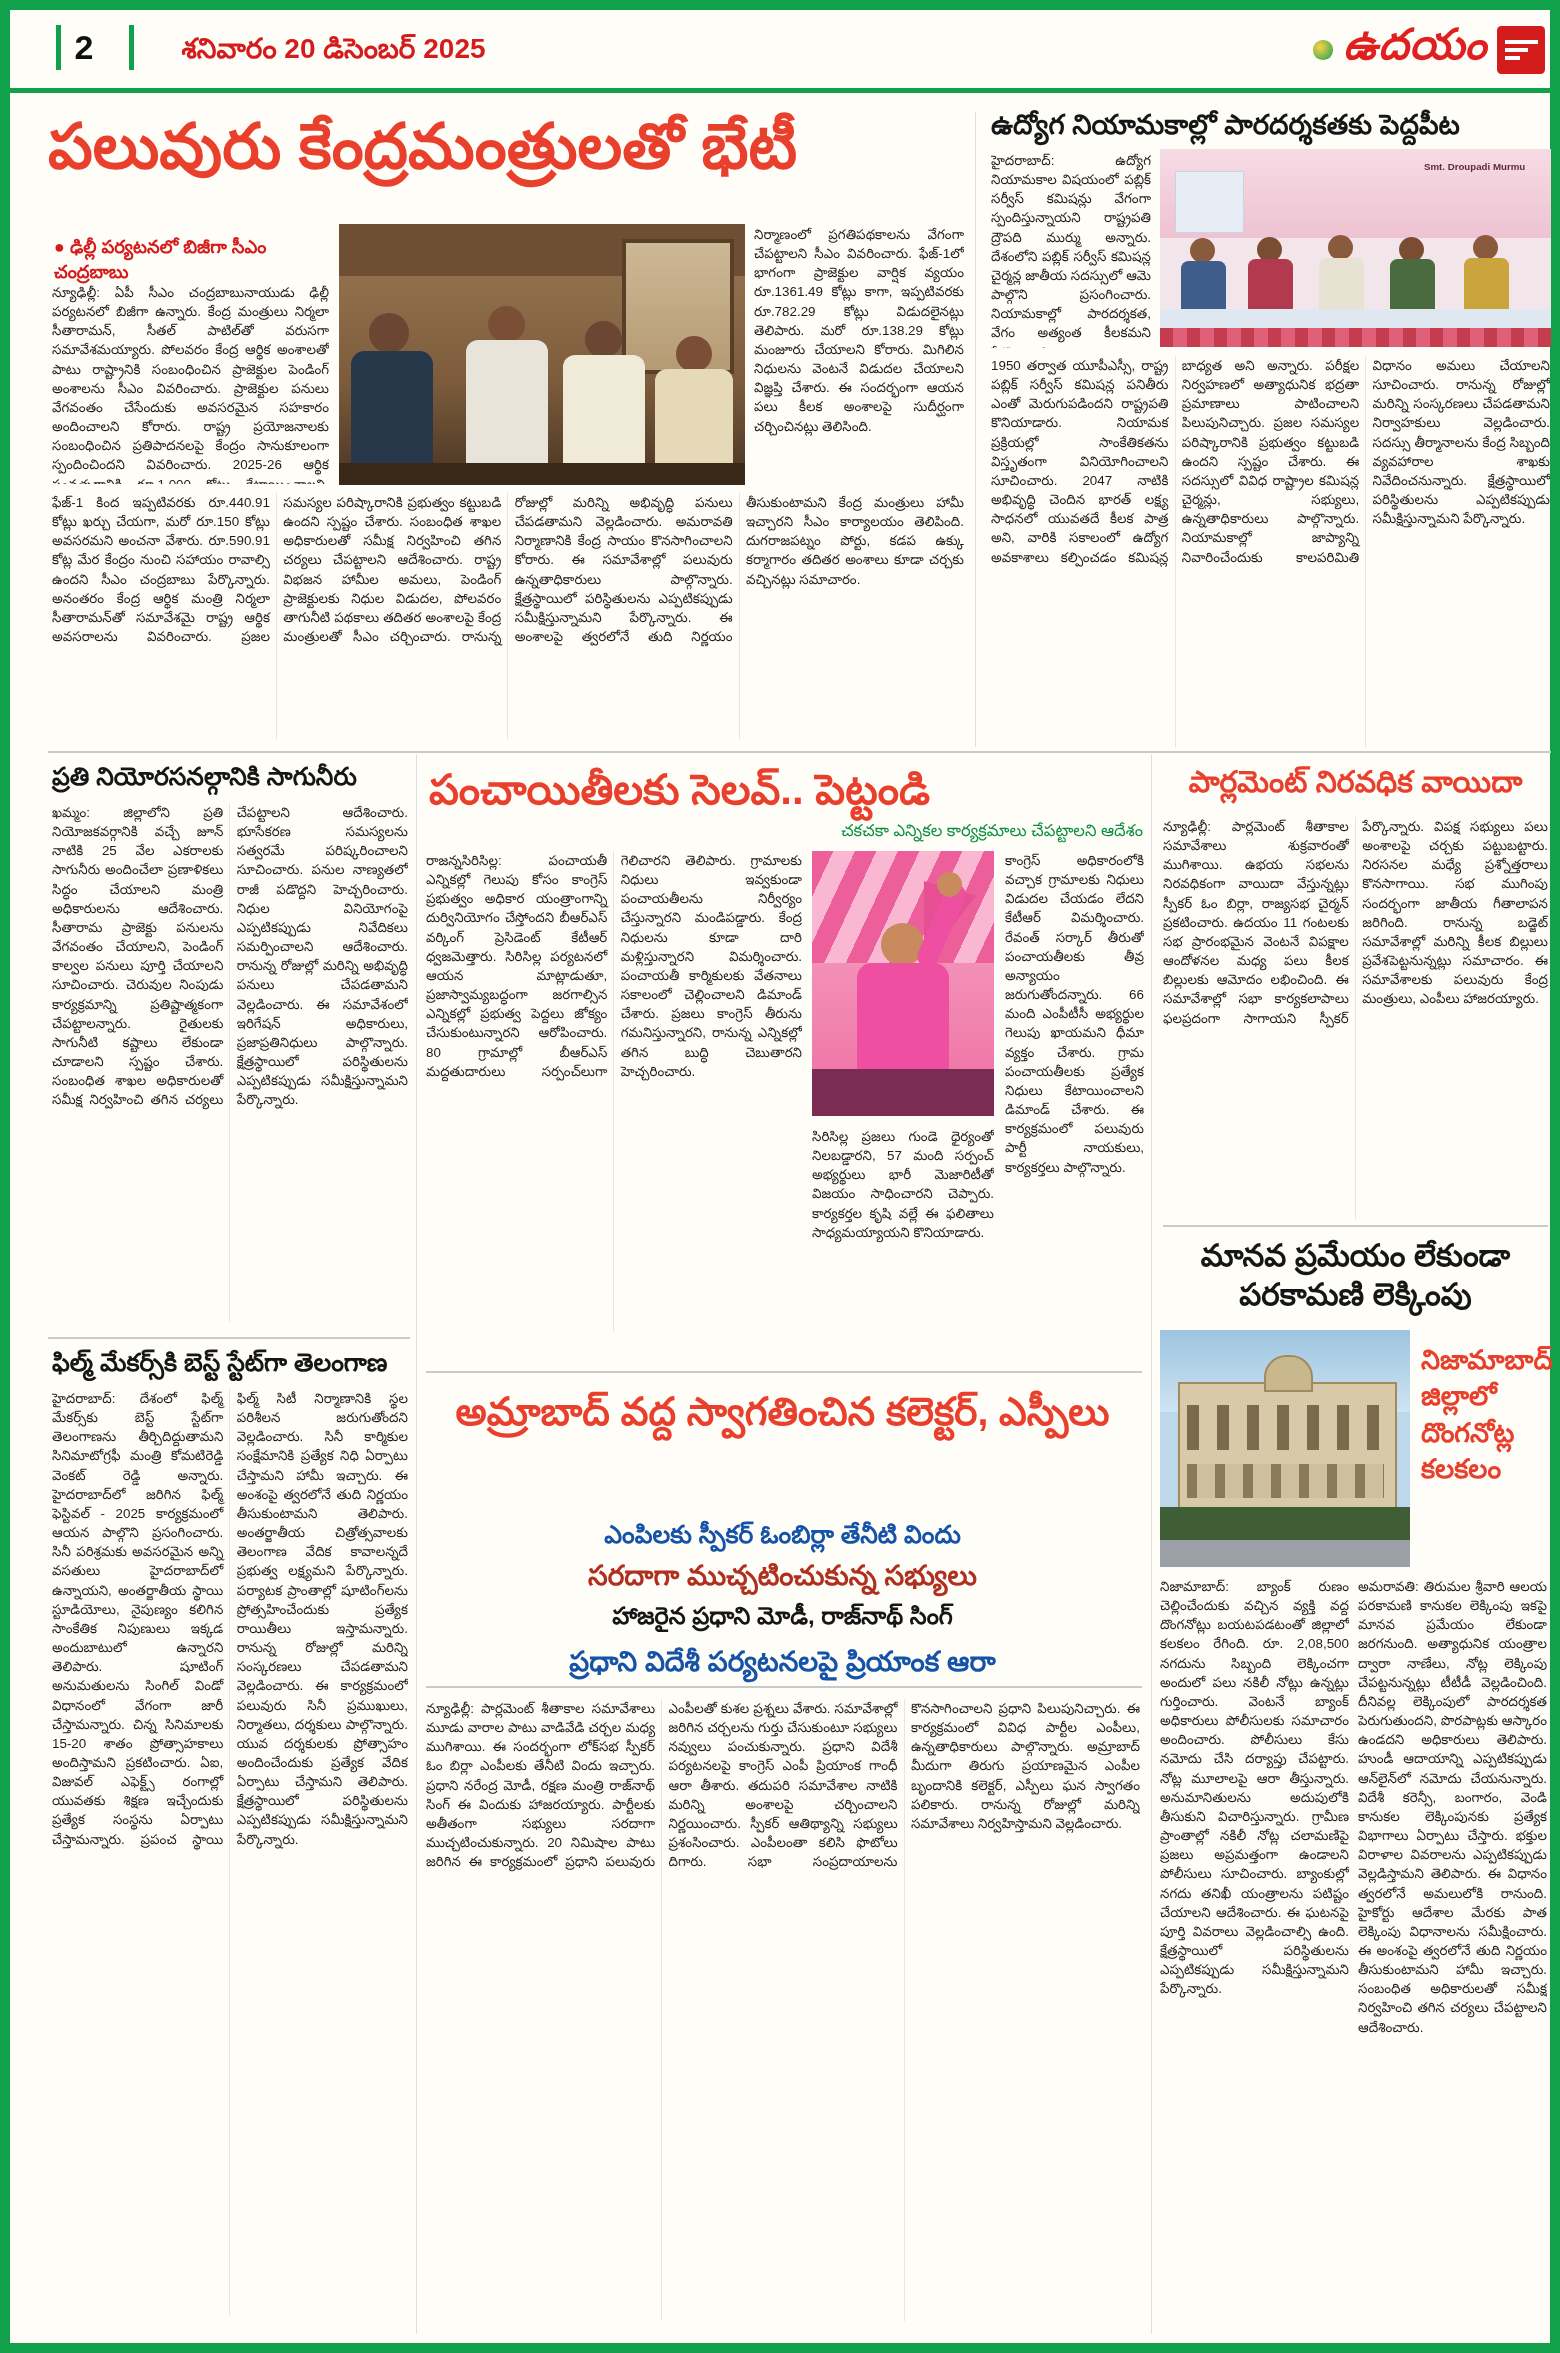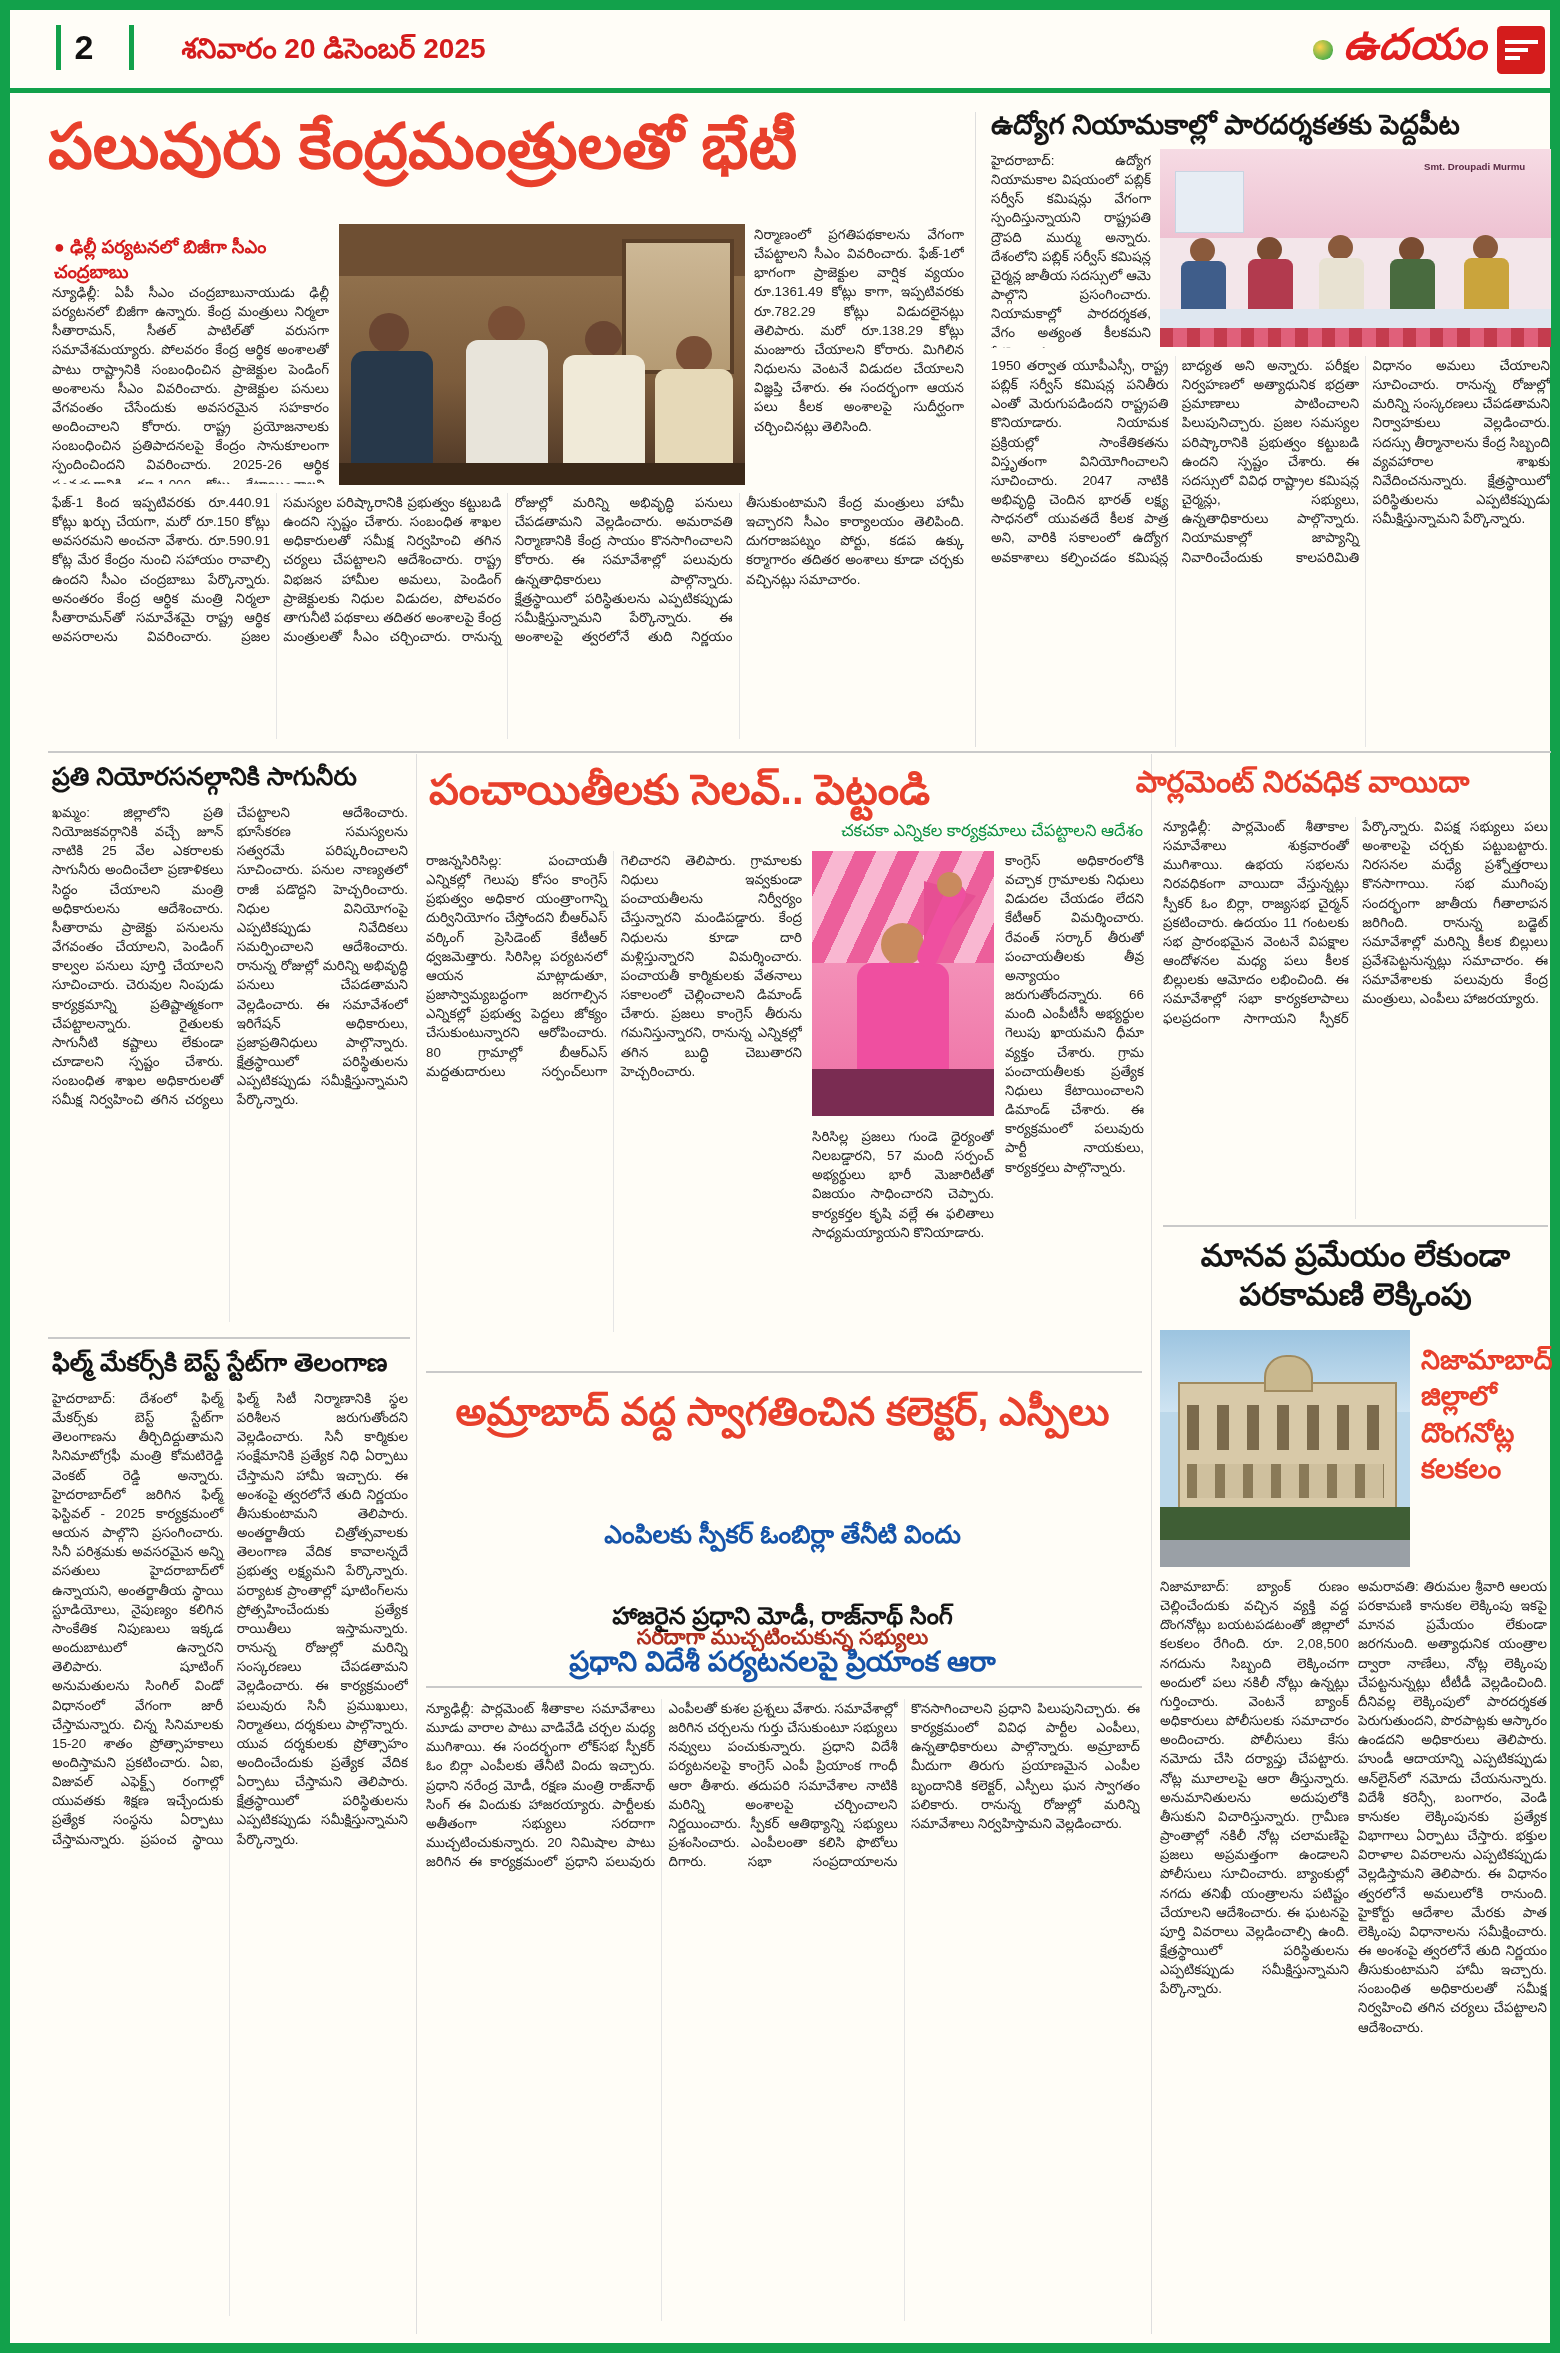--- a/index.html
+++ b/index.html
@@ -119,21 +119,21 @@
     <div style="left:45px;top:112px;width:92px;height:112px;background:#ef4fa0;border-radius:15px 15px 0 0;"></div>
     <div style="left:119px;top:30px;width:21px;height:89px;background:#ef4fa0;transform:rotate(24deg);border-radius:10.4px;"></div>
     <div style="left:125px;top:21px;width:25px;height:25px;background:#c98a5e;border-radius:50%;"></div>
     <div style="left:0;top:218px;width:100%;height:48px;background:#7a2c52;"></div>
   </div>
 
   <div class="abs body-text cols-2" style="left:426px;top:851px;width:376px;height:481px;">రాజన్నసిరిసిల్ల: పంచాయతీ ఎన్నికల్లో గెలుపు కోసం కాంగ్రెస్ ప్రభుత్వం అధికార యంత్రాంగాన్ని దుర్వినియోగం చేస్తోందని బీఆర్ఎస్ వర్కింగ్ ప్రెసిడెంట్ కేటీఆర్ ధ్వజమెత్తారు. సిరిసిల్ల పర్యటనలో ఆయన మాట్లాడుతూ, ప్రజాస్వామ్యబద్ధంగా జరగాల్సిన ఎన్నికల్లో ప్రభుత్వ పెద్దలు జోక్యం చేసుకుంటున్నారని ఆరోపించారు. 80 గ్రామాల్లో బీఆర్ఎస్ మద్దతుదారులు సర్పంచ్‌లుగా గెలిచారని తెలిపారు. గ్రామాలకు నిధులు ఇవ్వకుండా పంచాయతీలను నిర్వీర్యం చేస్తున్నారని మండిపడ్డారు. కేంద్ర నిధులను కూడా దారి మళ్లిస్తున్నారని విమర్శించారు. పంచాయతీ కార్మికులకు వేతనాలు సకాలంలో చెల్లించాలని డిమాండ్ చేశారు. ప్రజలు కాంగ్రెస్ తీరును గమనిస్తున్నారని, రానున్న ఎన్నికల్లో తగిన బుద్ధి చెబుతారని హెచ్చరించారు.</div>
   <div class="abs body-text" style="left:812px;top:1127px;width:182px;height:206px;">సిరిసిల్ల ప్రజలు గుండె ధైర్యంతో నిలబడ్డారని, 57 మంది సర్పంచ్ అభ్యర్థులు భారీ మెజారిటీతో విజయం సాధించారని చెప్పారు. కార్యకర్తల కృషి వల్లే ఈ ఫలితాలు సాధ్యమయ్యాయని కొనియాడారు.</div>
   <div class="abs body-text" style="left:1005px;top:851px;width:139px;height:481px;">కాంగ్రెస్ అధికారంలోకి వచ్చాక గ్రామాలకు నిధులు విడుదల చేయడం లేదని కేటీఆర్ విమర్శించారు. రేవంత్ సర్కార్ తీరుతో పంచాయతీలకు తీవ్ర అన్యాయం జరుగుతోందన్నారు. 66 మంది ఎంపీటీసీ అభ్యర్థుల గెలుపు ఖాయమని ధీమా వ్యక్తం చేశారు. గ్రామ పంచాయతీలకు ప్రత్యేక నిధులు కేటాయించాలని డిమాండ్ చేశారు. ఈ కార్యక్రమంలో పలువురు పార్టీ నాయకులు, కార్యకర్తలు పాల్గొన్నారు.</div>
 
-  <div class="abs hl-red center" style="left:1110px;top:765px;width:385px;font-size:30px;">పార్లమెంట్ నిరవధిక వాయిదా</div>
+  <div class="abs hl-red center" style="left:1163px;top:765px;width:385px;font-size:30px;">పార్లమెంట్ నిరవధిక వాయిదా</div>
   <div class="abs body-text cols-2" style="left:1163px;top:817px;width:385px;height:402px;">న్యూఢిల్లీ: పార్లమెంట్ శీతాకాల సమావేశాలు శుక్రవారంతో ముగిశాయి. ఉభయ సభలను నిరవధికంగా వాయిదా వేస్తున్నట్లు స్పీకర్ ఓం బిర్లా, రాజ్యసభ చైర్మన్ ప్రకటించారు. ఉదయం 11 గంటలకు సభ ప్రారంభమైన వెంటనే విపక్షాల ఆందోళనల మధ్య పలు కీలక బిల్లులకు ఆమోదం లభించింది. ఈ సమావేశాల్లో సభా కార్యకలాపాలు ఫలప్రదంగా సాగాయని స్పీకర్ పేర్కొన్నారు. విపక్ష సభ్యులు పలు అంశాలపై చర్చకు పట్టుబట్టారు. నిరసనల మధ్యే ప్రశ్నోత్తరాలు కొనసాగాయి. సభ ముగింపు సందర్భంగా జాతీయ గీతాలాపన జరిగింది. రానున్న బడ్జెట్ సమావేశాల్లో మరిన్ని కీలక బిల్లులు ప్రవేశపెట్టనున్నట్లు సమాచారం. ఈ సమావేశాలకు పలువురు కేంద్ర మంత్రులు, ఎంపీలు హాజరయ్యారు.</div>
 
   <div class="abs hr" style="left:1163px;top:1225px;width:385px;"></div>
 
   <div class="abs hl-dark center" style="left:1163px;top:1237px;width:385px;font-size:31px;line-height:1.25;">మానవ ప్రమేయం లేకుండా పరకామణి లెక్కింపు</div>
 
   <div class="photo" style="left:1160px;top:1330px;width:250px;height:237px;background:#bcd8ea;">
     <div style="left:0;top:0;width:100%;height:82px;background:linear-gradient(#9cc4e0,#cfe4f2);"></div>
     <div style="left:18px;top:52px;width:215px;height:127px;background:#d8c9a8;border:2.2px solid #a08a5e;"></div>
     <div style="left:27px;top:75px;width:197px;height:45px;background:repeating-linear-gradient(90deg,#7b6a4c 0 12px,#d8c9a8 12px 30px);"></div>
@@ -148,20 +148,20 @@
   <div class="abs body-text" style="left:1160px;top:1577px;width:189px;height:753px;">నిజామాబాద్: బ్యాంక్ రుణం చెల్లించేందుకు వచ్చిన వ్యక్తి వద్ద దొంగనోట్లు బయటపడటంతో జిల్లాలో కలకలం రేగింది. రూ. 2,08,500 నగదును సిబ్బంది లెక్కించగా అందులో పలు నకిలీ నోట్లు ఉన్నట్లు గుర్తించారు. వెంటనే బ్యాంక్ అధికారులు పోలీసులకు సమాచారం అందించారు. పోలీసులు కేసు నమోదు చేసి దర్యాప్తు చేపట్టారు. నోట్ల మూలాలపై ఆరా తీస్తున్నారు. అనుమానితులను అదుపులోకి తీసుకుని విచారిస్తున్నారు. గ్రామీణ ప్రాంతాల్లో నకిలీ నోట్ల చలామణిపై ప్రజలు అప్రమత్తంగా ఉండాలని పోలీసులు సూచించారు. బ్యాంకుల్లో నగదు తనిఖీ యంత్రాలను పటిష్టం చేయాలని ఆదేశించారు. ఈ ఘటనపై పూర్తి వివరాలు వెల్లడించాల్సి ఉంది. క్షేత్రస్థాయిలో పరిస్థితులను ఎప్పటికప్పుడు సమీక్షిస్తున్నామని పేర్కొన్నారు.</div>
   <div class="abs body-text" style="left:1358px;top:1577px;width:189px;height:753px;">అమరావతి: తిరుమల శ్రీవారి ఆలయ పరకామణి కానుకల లెక్కింపు ఇకపై మానవ ప్రమేయం లేకుండా జరగనుంది. అత్యాధునిక యంత్రాల ద్వారా నాణేలు, నోట్ల లెక్కింపు చేపట్టనున్నట్లు టీటీడీ వెల్లడించింది. దీనివల్ల లెక్కింపులో పారదర్శకత పెరుగుతుందని, పొరపాట్లకు ఆస్కారం ఉండదని అధికారులు తెలిపారు. హుండీ ఆదాయాన్ని ఎప్పటికప్పుడు ఆన్‌లైన్‌లో నమోదు చేయనున్నారు. విదేశీ కరెన్సీ, బంగారం, వెండి కానుకల లెక్కింపునకు ప్రత్యేక విభాగాలు ఏర్పాటు చేస్తారు. భక్తుల విరాళాల వివరాలను ఎప్పటికప్పుడు వెల్లడిస్తామని తెలిపారు. ఈ విధానం త్వరలోనే అమలులోకి రానుంది. హైకోర్టు ఆదేశాల మేరకు పాత లెక్కింపు విధానాలను సమీక్షించారు. ఈ అంశంపై త్వరలోనే తుది నిర్ణయం తీసుకుంటామని హామీ ఇచ్చారు. సంబంధిత అధికారులతో సమీక్ష నిర్వహించి తగిన చర్యలు చేపట్టాలని ఆదేశించారు.</div>
 
   <div class="abs hr" style="left:48px;top:1337px;width:362px;"></div>
   <div class="abs hl-dark" style="left:52px;top:1348px;width:350px;font-size:25px;">ఫిల్మ్ మేకర్స్‌కి బెస్ట్ స్టేట్‌గా తెలంగాణ</div>
   <div class="abs body-text cols-2" style="left:52px;top:1389px;width:356px;height:927px;">హైదరాబాద్: దేశంలో ఫిల్మ్ మేకర్స్‌కు బెస్ట్ స్టేట్‌గా తెలంగాణను తీర్చిదిద్దుతామని సినిమాటోగ్రఫీ మంత్రి కోమటిరెడ్డి వెంకట్ రెడ్డి అన్నారు. హైదరాబాద్‌లో జరిగిన ఫిల్మ్ ఫెస్టివల్ - 2025 కార్యక్రమంలో ఆయన పాల్గొని ప్రసంగించారు. సినీ పరిశ్రమకు అవసరమైన అన్ని వసతులు హైదరాబాద్‌లో ఉన్నాయని, అంతర్జాతీయ స్థాయి స్టూడియోలు, నైపుణ్యం కలిగిన సాంకేతిక నిపుణులు ఇక్కడ అందుబాటులో ఉన్నారని తెలిపారు. షూటింగ్ అనుమతులను సింగిల్ విండో విధానంలో వేగంగా జారీ చేస్తామన్నారు. చిన్న సినిమాలకు 15-20 శాతం ప్రోత్సాహకాలు అందిస్తామని ప్రకటించారు. ఏఐ, విజువల్ ఎఫెక్ట్స్ రంగాల్లో యువతకు శిక్షణ ఇచ్చేందుకు ప్రత్యేక సంస్థను ఏర్పాటు చేస్తామన్నారు. ప్రపంచ స్థాయి ఫిల్మ్ సిటీ నిర్మాణానికి స్థల పరిశీలన జరుగుతోందని వెల్లడించారు. సినీ కార్మికుల సంక్షేమానికి ప్రత్యేక నిధి ఏర్పాటు చేస్తామని హామీ ఇచ్చారు. ఈ అంశంపై త్వరలోనే తుది నిర్ణయం తీసుకుంటామని తెలిపారు. అంతర్జాతీయ చిత్రోత్సవాలకు తెలంగాణ వేదిక కావాలన్నదే ప్రభుత్వ లక్ష్యమని పేర్కొన్నారు. పర్యాటక ప్రాంతాల్లో షూటింగ్‌లను ప్రోత్సహించేందుకు ప్రత్యేక రాయితీలు ఇస్తామన్నారు. రానున్న రోజుల్లో మరిన్ని సంస్కరణలు చేపడతామని వెల్లడించారు. ఈ కార్యక్రమంలో పలువురు సినీ ప్రముఖులు, నిర్మాతలు, దర్శకులు పాల్గొన్నారు. యువ దర్శకులకు ప్రోత్సాహం అందించేందుకు ప్రత్యేక వేదిక ఏర్పాటు చేస్తామని తెలిపారు. క్షేత్రస్థాయిలో పరిస్థితులను ఎప్పటికప్పుడు సమీక్షిస్తున్నామని పేర్కొన్నారు.</div>
 
   <div class="abs hr" style="left:426px;top:1371px;width:716px;"></div>
   <div class="abs hl-red center" style="left:447px;top:1388px;width:671px;font-size:39px;line-height:1.25;">అమ్రాబాద్ వద్ద స్వాగతించిన కలెక్టర్, ఎస్పీలు</div>
   <div class="abs sub-blue center" style="left:447px;top:1520px;width:671px;font-size:25px;">ఎంపిలకు స్పీకర్ ఓంబిర్లా తేనీటి విందు</div>
-  <div class="abs sub-dred center" style="left:447px;top:1625px;width:671px;font-size:21px;">సరదాగా ముచ్చటించుకున్న సభ్యులు</div>
+  <div class="abs sub-dred center" style="left:447px;top:1560px;width:671px;font-size:28px;">సరదాగా ముచ్చటించుకున్న సభ్యులు</div>
   <div class="abs hl-dark center" style="left:447px;top:1602px;width:671px;font-size:24px;">హాజరైన ప్రధాని మోడీ, రాజ్‌నాథ్ సింగ్</div>
   <div class="abs sub-blue center" style="left:447px;top:1646px;width:671px;font-size:28px;">ప్రధాని విదేశీ పర్యటనలపై ప్రియాంక ఆరా</div>
   <div class="abs hr" style="left:426px;top:1686px;width:716px;"></div>
   <div class="abs body-text cols-3" style="left:426px;top:1699px;width:714px;height:622px;">న్యూఢిల్లీ: పార్లమెంట్ శీతాకాల సమావేశాలు మూడు వారాల పాటు వాడివేడి చర్చల మధ్య ముగిశాయి. ఈ సందర్భంగా లోక్‌సభ స్పీకర్ ఓం బిర్లా ఎంపీలకు తేనీటి విందు ఇచ్చారు. ప్రధాని నరేంద్ర మోడీ, రక్షణ మంత్రి రాజ్‌నాథ్ సింగ్ ఈ విందుకు హాజరయ్యారు. పార్టీలకు అతీతంగా సభ్యులు సరదాగా ముచ్చటించుకున్నారు. 20 నిమిషాల పాటు జరిగిన ఈ కార్యక్రమంలో ప్రధాని పలువురు ఎంపీలతో కుశల ప్రశ్నలు వేశారు. సమావేశాల్లో జరిగిన చర్చలను గుర్తు చేసుకుంటూ సభ్యులు నవ్వులు పంచుకున్నారు. ప్రధాని విదేశీ పర్యటనలపై కాంగ్రెస్ ఎంపీ ప్రియాంక గాంధీ ఆరా తీశారు. తదుపరి సమావేశాల నాటికి మరిన్ని అంశాలపై చర్చించాలని నిర్ణయించారు. స్పీకర్ ఆతిథ్యాన్ని సభ్యులు ప్రశంసించారు. ఎంపీలంతా కలిసి ఫొటోలు దిగారు. సభా సంప్రదాయాలను కొనసాగించాలని ప్రధాని పిలుపునిచ్చారు. ఈ కార్యక్రమంలో వివిధ పార్టీల ఎంపీలు, ఉన్నతాధికారులు పాల్గొన్నారు. అమ్రాబాద్ మీదుగా తిరుగు ప్రయాణమైన ఎంపీల బృందానికి కలెక్టర్, ఎస్పీలు ఘన స్వాగతం పలికారు. రానున్న రోజుల్లో మరిన్ని సమావేశాలు నిర్వహిస్తామని వెల్లడించారు.</div>
 
 </div>
 
 
 </body></html>

